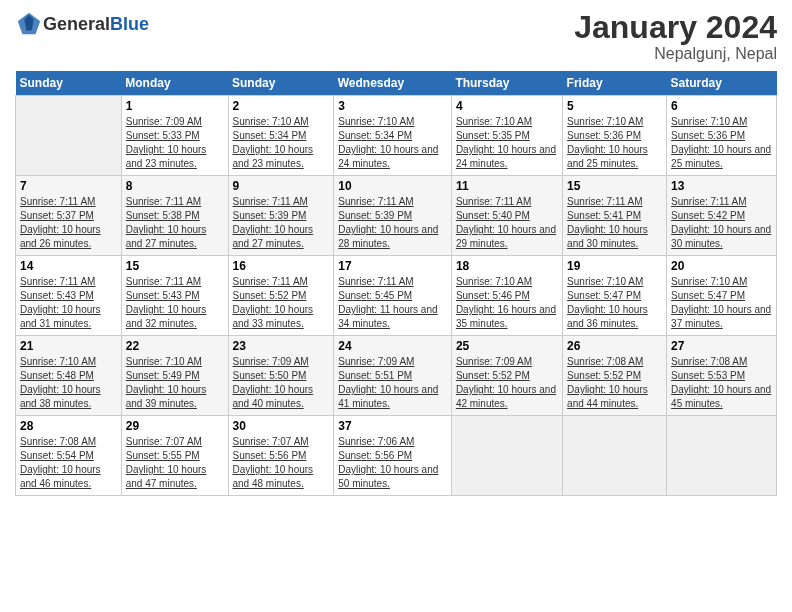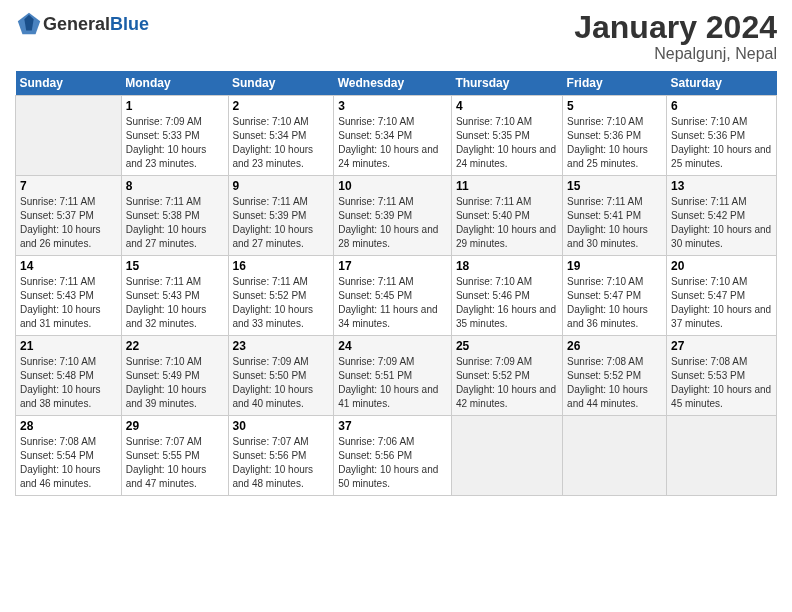--- a/index.html
+++ b/index.html
@@ -81,20 +81,21 @@
     .day-number {
       font-weight: bold;
       font-size: 12px;
       display: block;
       margin-bottom: 2px;
     }
     .day-info {
       font-size: 10px;
       color: #333;
       line-height: 1.4;
+      text-decoration: underline;
     }
     .empty-cell {
       background-color: #f0f0f0 !important;
     }
   </style>
 </head>
 <body>
 
 <div class="container">
   <div class="header-area">

